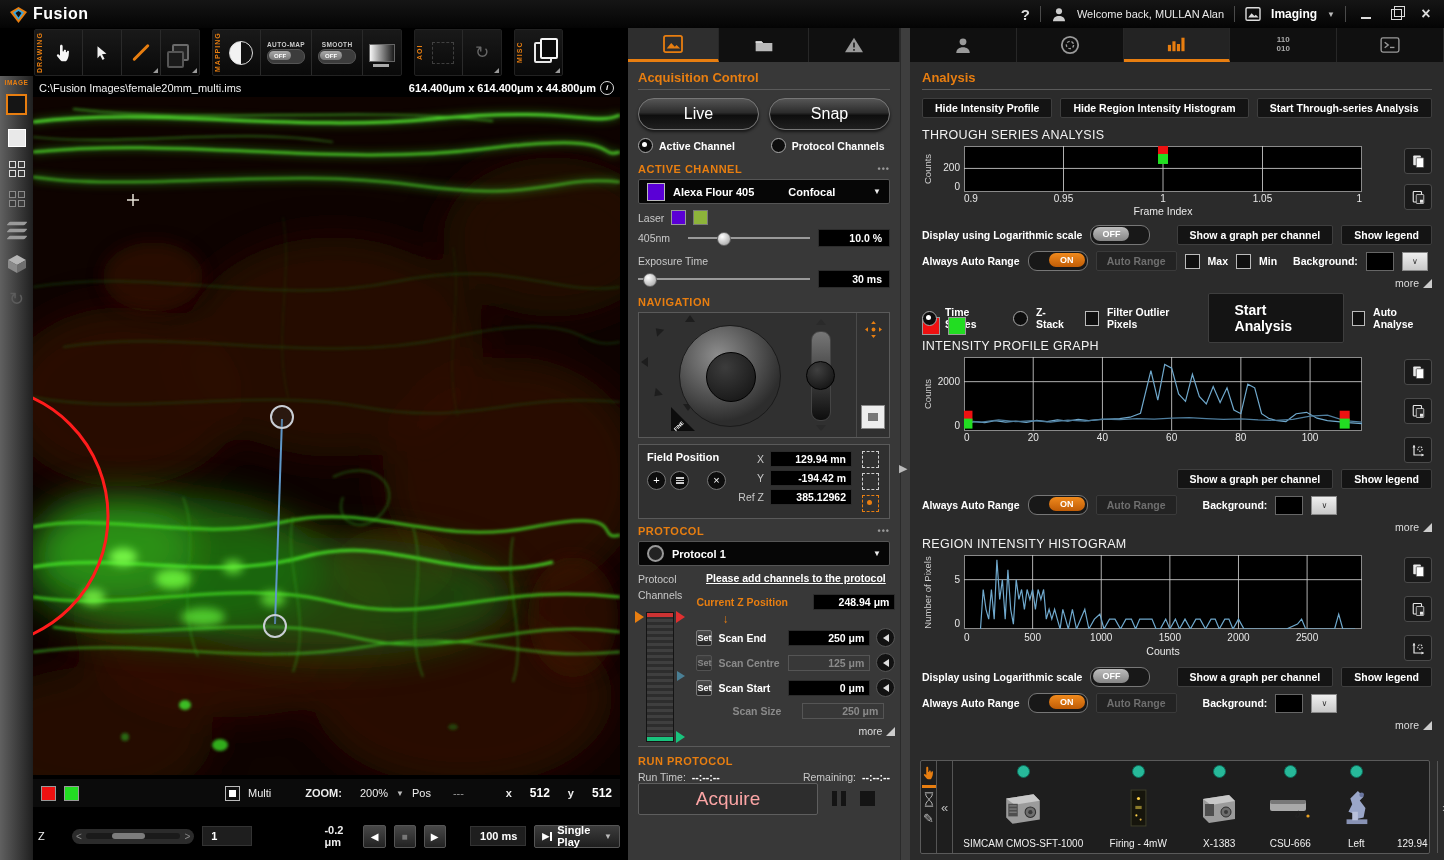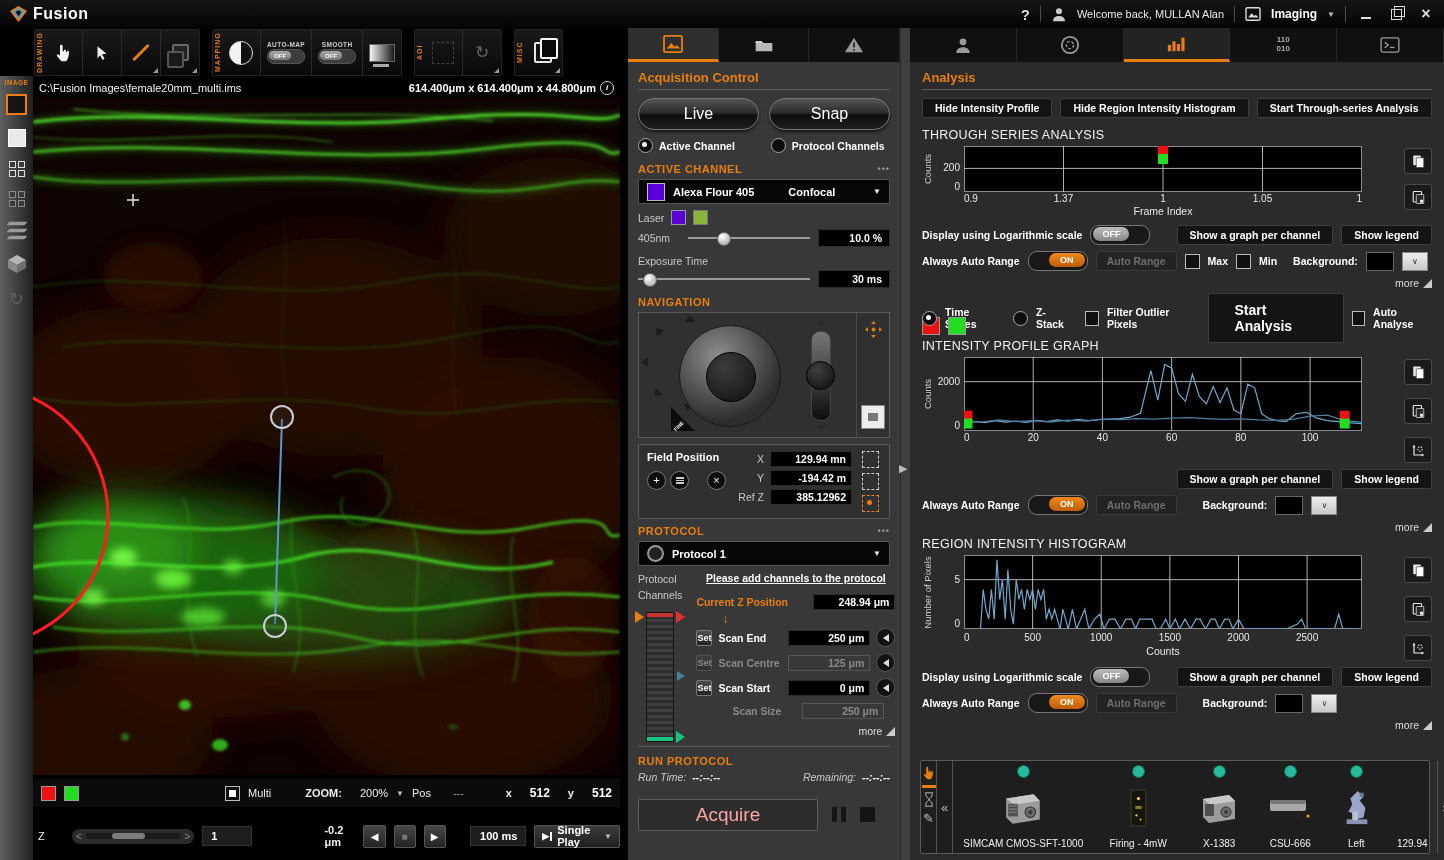--- a/index.html
+++ b/index.html
@@ -1,19 +1,19 @@
 <!DOCTYPE html>
 <html><head>
 <meta charset="utf-8">
 <style>
   html,body{margin:0;padding:0;background:#000;}
   .app{position:relative;width:1444px;height:860px;background:#000;font-family:"Liberation Sans",sans-serif;color:#fff;overflow:hidden;font-size:11px;}
   
   .topbar{position:absolute;left:0;top:0;width:1444px;height:28px;background:linear-gradient(#151515,#040404);display:flex;align-items:center;z-index:9;}
-  .logo{display:flex;align-items:center;gap:6px;padding-left:10px;}
+  .logo{display:flex;align-items:flex-end;gap:6px;padding-left:10px;}
   .logo-txt{font-size:16px;font-weight:700;color:#fff;letter-spacing:.5px;}
   .top-right{margin-left:auto;display:flex;align-items:center;gap:10px;padding-right:8px;}
   .tsep{width:1px;height:16px;background:#4a4a4a;}
   .help-q{font-size:15px;font-weight:700;color:#ddd;}
   .welcome{font-size:11px;color:#e8e8e8;text-align:center;}
   .mode-lbl{font-size:12px;font-weight:700;color:#fff;}
   .chev{font-size:8px;color:#bbb;}
   .win-btn{width:20px;height:16px;display:flex;align-items:center;justify-content:center;color:#ddd;}
   .minimize-glyph{display:inline-block;width:10px;height:2px;background:#ddd;margin-top:8px;}
   .restore-glyph{position:relative;width:9px;height:9px;border:1px solid #ddd;}
@@ -167,21 +167,21 @@
   .btn-set{background:linear-gradient(#4e4e4e,#222);border:1px solid #7a7a7a;border-radius:2px;color:#fff;font-size:9px;font-weight:700;padding:2px 0;}
   .btn-set.dis{opacity:.4;}
   .scan-lbl{font-size:10.5px;font-weight:700;width:64px;}
   .scan-lbl.dis,.fp-box.dis{color:#8a8a8a;}
   .fp-box.dis{background:transparent;border:1px solid #555;}
   .backbtn{width:17px;height:17px;border-radius:50%;background:#121212;border:1px solid #555;display:flex;align-items:center;justify-content:center;}
   .backbtn i{width:0;height:0;border-top:4px solid transparent;border-bottom:4px solid transparent;border-right:6px solid #ddd;display:block;}
   .more-row{display:flex;align-items:center;justify-content:flex-end;gap:4px;color:#ddd;font-size:10.5px;margin:0 0 4px;}
   .tri-more{width:0;height:0;border-left:9px solid transparent;border-bottom:9px solid #ccc;}
   
-  .run-row{display:flex;align-items:center;margin:2px 0 16px;font-style:italic;}
+  .run-row{display:flex;align-items:center;margin:2px 0 0;}
   .run-lbl{color:#c9c9c9;font-size:10.5px;}
   .run-val{color:#fff;font-weight:700;font-size:10.5px;margin-left:6px;}
   .acq-row{display:flex;align-items:center;gap:14px;}
   .acquire{width:178px;height:30px;background:#2d2d2d;border:1px solid #5e5e5e;border-radius:2px;color:#fca5a5;font-size:19px;display:flex;align-items:center;justify-content:center;}
   .pause-g{display:inline-flex;gap:4px;}
   .pause-g i{width:5px;height:15px;background:#141414;display:block;}
   .stop-g{width:15px;height:15px;background:#141414;display:inline-block;}
   
   .right{position:absolute;left:910px;top:28px;width:534px;height:832px;background:#2b2b2b;}
   .r-tabs{display:flex;height:34px;background:#101010;}
@@ -804,21 +804,21 @@
           <span class="icobtn">
               <svg width="15" height="15" viewBox="0 0 20 20">
                 <rect x="3" y="2" width="11" height="14" rx="1" fill="none" stroke="#e8e8e8" stroke-width="1.5"></rect>
                 <rect x="7" y="6" width="10" height="12" rx="1" fill="#2a2a2a" stroke="#e8e8e8"></rect>
                 <rect x="12" y="13" width="4" height="4" fill="#e8e8e8"></rect>
               </svg>
             </span>
         </div>
         <div class="xticks">
             <span class="tick" style="left: 0%; transform: none;">0.9</span>
-            <span class="tick" style="left: 25%; transform: translateX(-50%);">1.37</span>
+            <span class="tick" style="left: 25%; transform: translateX(-50%);">0.95</span>
             <span class="tick" style="left: 50%; transform: translateX(-50%);">1</span>
             <span class="tick" style="left: 75%; transform: translateX(-50%);">1.05</span>
             <span class="tick" style="left: 100%; transform: translateX(-100%);">1</span>
           </div>
         <div class="xlab">Frame Index</div>
       </div>
       <div class="ctl-row">
         <span class="slbl">Display using Logarithmic scale</span>
         <span class="toggle off">
             <span class="knob">OFF</span>

